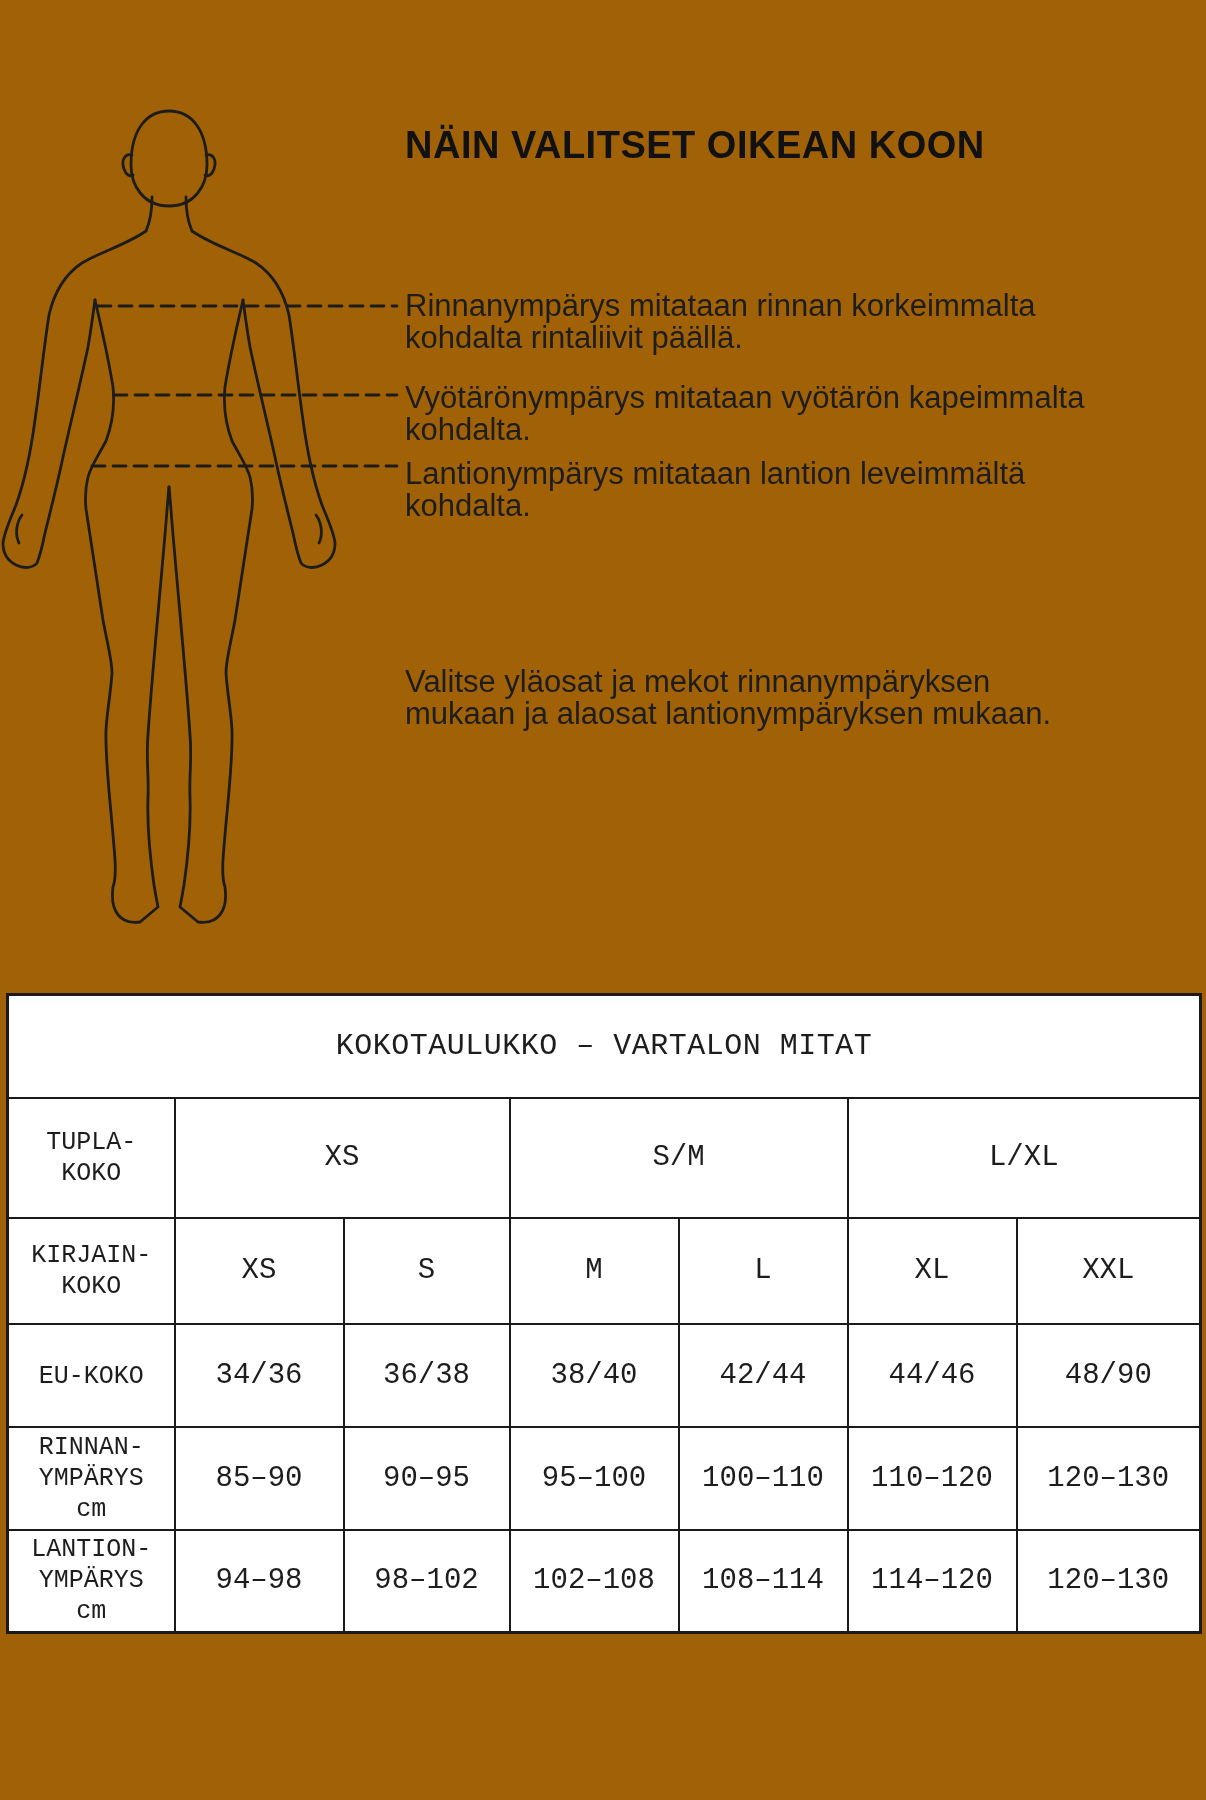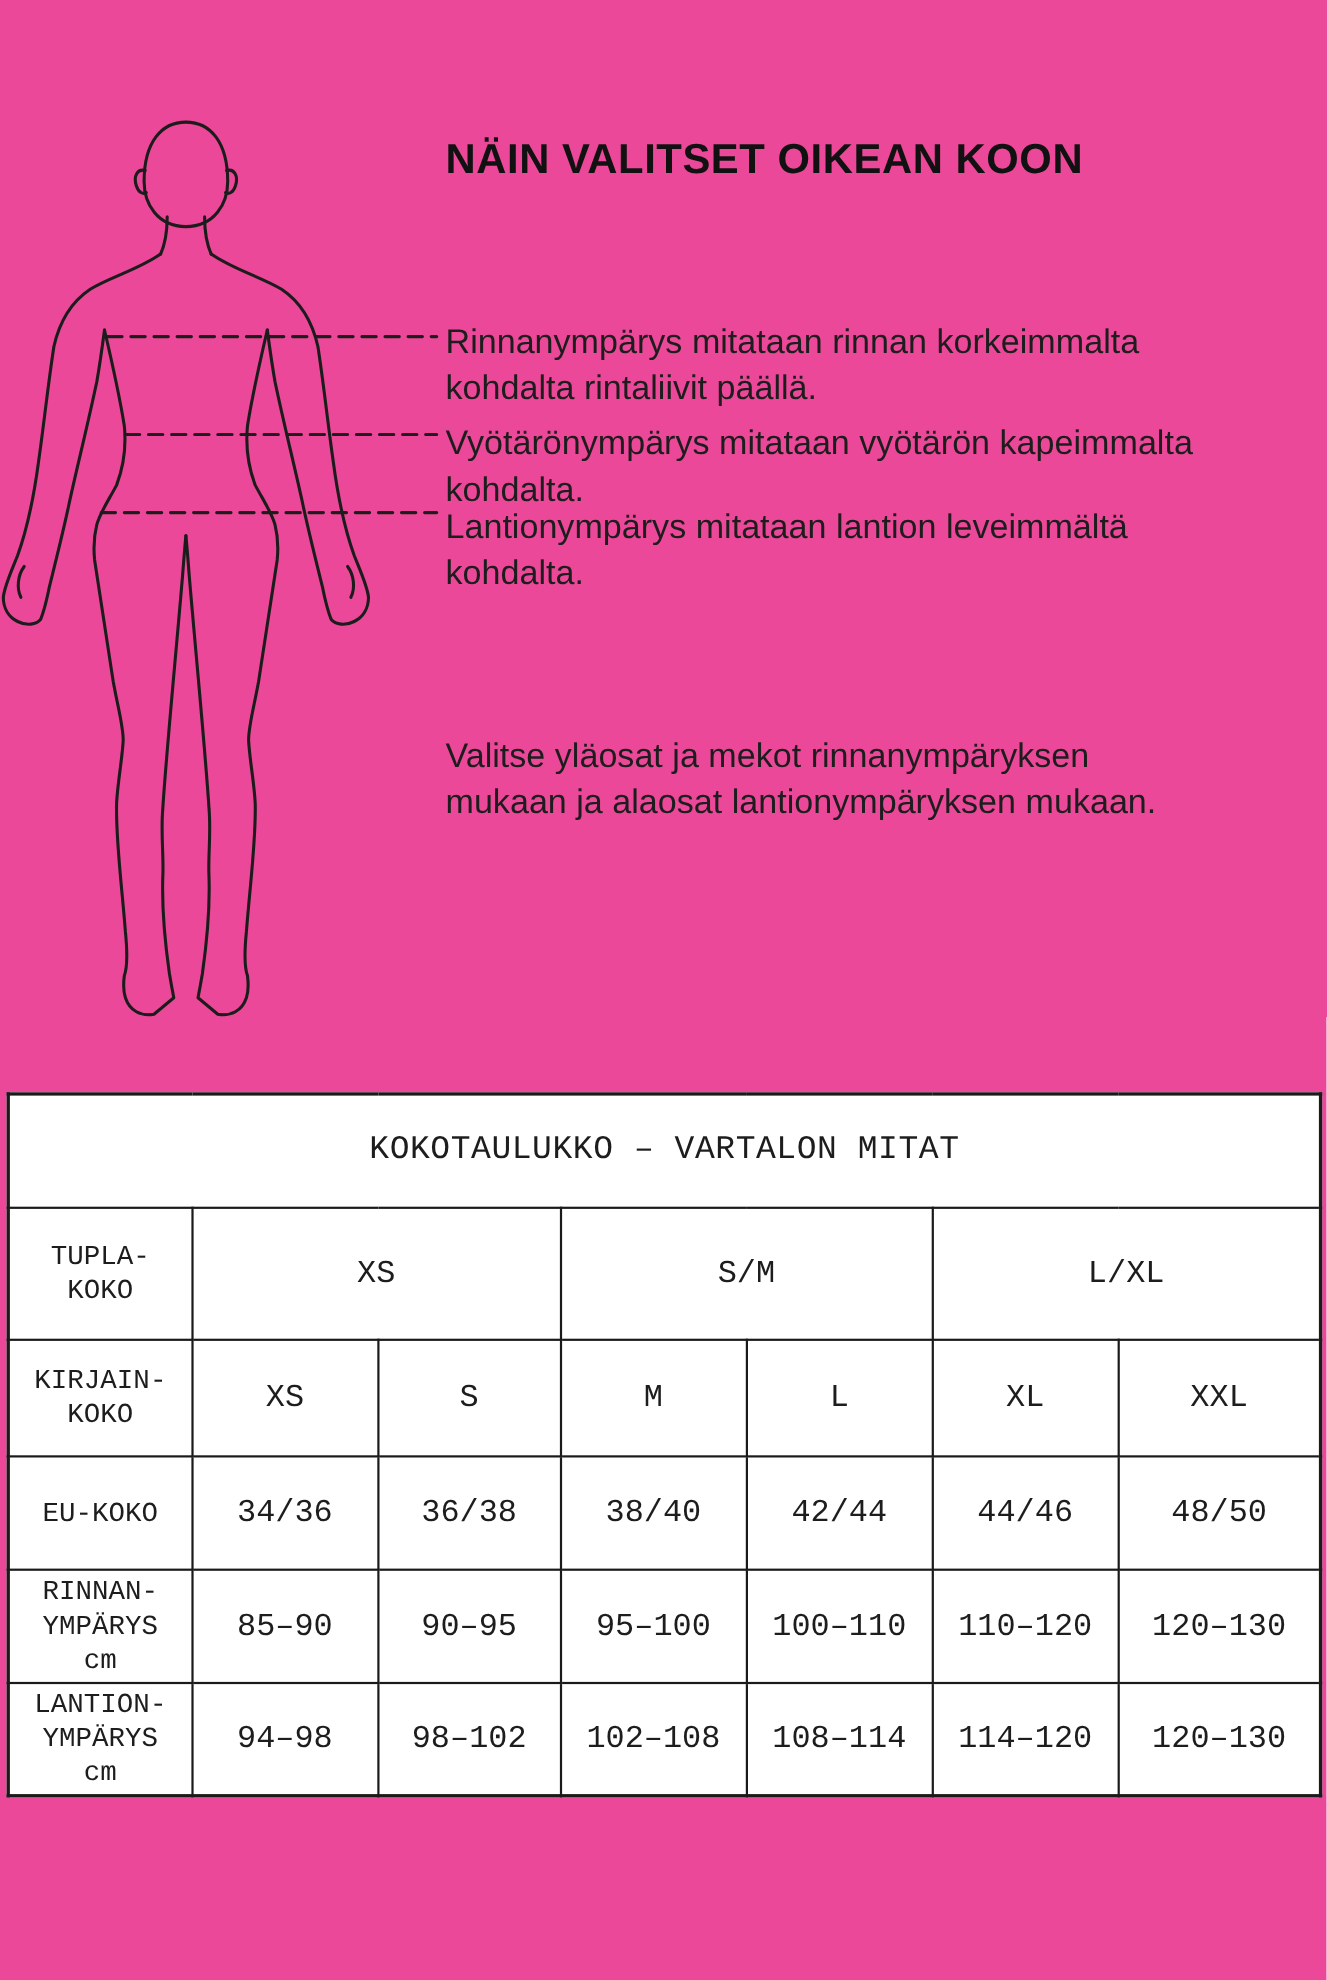--- a/index.html
+++ b/index.html
@@ -1,20 +1,20 @@
 <!DOCTYPE html>
 <html><head>
 <meta charset="utf-8">
 <style>
   html, body { margin: 0; padding: 0; background: #ffffff; }
   .canvas {
     position: relative;
     width: 1206px;
     height: 1800px;
-    background: #ec4899;
+    background: #a16207;
     font-family: "Liberation Sans", sans-serif;
     color: #1d1d1d;
     overflow: hidden;
   }
   .figure-svg {
     position: absolute;
     left: 0;
     top: 85px;
     width: 420px;
     height: 850px;
@@ -30,21 +30,21 @@
     white-space: pre-line;
     color: #111111;
   }
   .para {
     position: absolute;
     left: 405px;
     width: 710px;
     margin: 0;
     font-size: 31px;
     font-weight: 400;
-    line-height: 42px;
+    line-height: 32px;
     white-space: pre-line;
     color: #1d1d1d;
   }
   .para-chest { top: 290px; }
   .para-waist { top: 382px; }
   .para-hip   { top: 458px; }
   .para-note  { top: 666px; }
 
   table.sizes {
     position: absolute;
@@ -159,21 +159,21 @@
         <td><span>XL</span></td>
         <td><span>XXL</span></td>
       </tr>
       <tr class="r-eu">
         <td class="lbl"><span>EU-KOKO</span></td>
         <td><span>34/36</span></td>
         <td><span>36/38</span></td>
         <td><span>38/40</span></td>
         <td><span>42/44</span></td>
         <td><span>44/46</span></td>
-        <td><span>48/50</span></td>
+        <td><span>48/90</span></td>
       </tr>
       <tr class="r-rinnan">
         <td class="lbl"><span>RINNAN-
 YMPÄRYS
 cm</span></td>
         <td><span>85–90</span></td>
         <td><span>90–95</span></td>
         <td><span>95–100</span></td>
         <td><span>100–110</span></td>
         <td><span>110–120</span></td>

